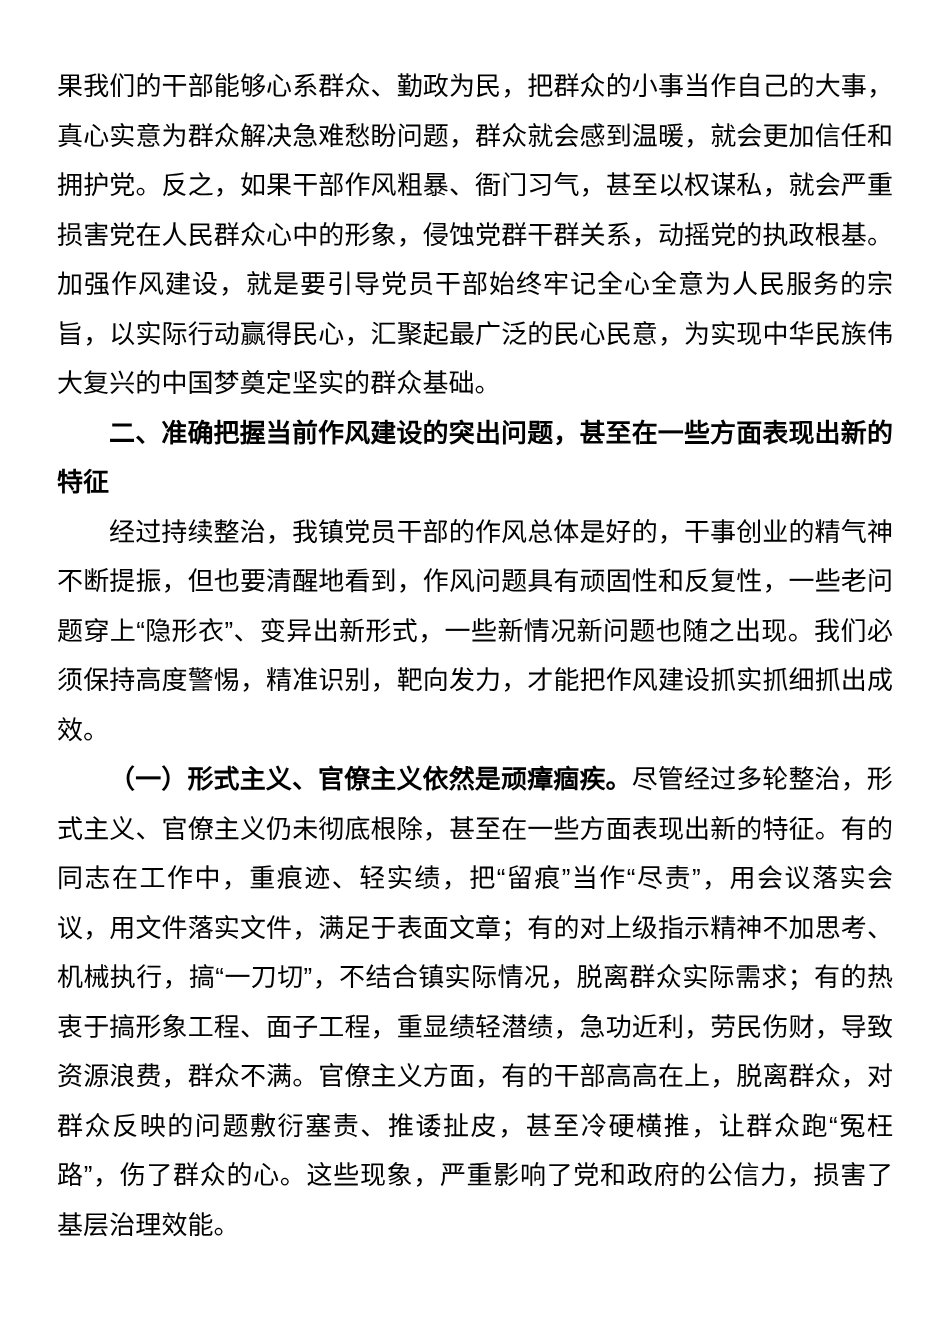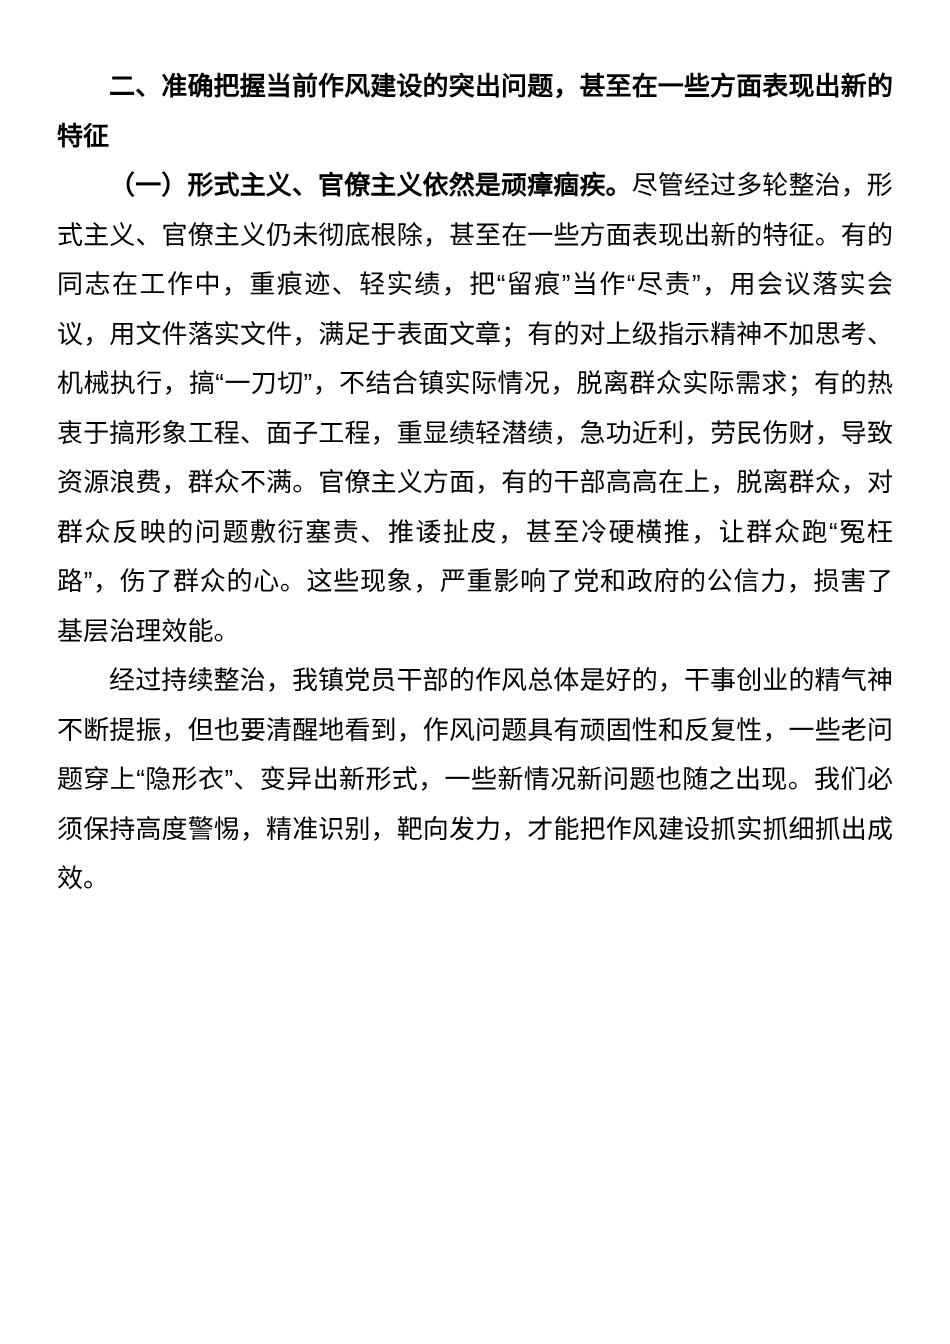--- a/index.html
+++ b/index.html
@@ -37,20 +37,21 @@
   }
   .bold-lead {
     font-weight: bold;
   }
 </style>
 </head>
 <body>
 
 <div class="page">
 
+  <p class="para">果我们的干部能够心系群众、勤政为民，把群众的小事当作自己的大事，真心实意为群众解决急难愁盼问题，群众就会感到温暖，就会更加信任和拥护党。反之，如果干部作风粗暴、衙门习气，甚至以权谋私，就会严重损害党在人民群众心中的形象，侵蚀党群干群关系，动摇党的执政根基。加强作风建设，就是要引导党员干部始终牢记全心全意为人民服务的宗旨，以实际行动赢得民心，汇聚起最广泛的民心民意，为实现中华民族伟大复兴的中国梦奠定坚实的群众基础。</p>
 
   <p class="para heading indent">二、准确把握当前作风建设的突出问题，甚至在一些方面表现出新的特征</p>
 
+  <p class="para indent">经过持续整治，我镇党员干部的作风总体是好的，干事创业的精气神不断提振，但也要清醒地看到，作风问题具有顽固性和反复性，一些老问题穿上“隐形衣”、变异出新形式，一些新情况新问题也随之出现。我们必须保持高度警惕，精准识别，靶向发力，才能把作风建设抓实抓细抓出成效。</p>
+
   <p class="para indent"><span class="bold-lead">（一）形式主义、官僚主义依然是顽瘴痼疾。</span><span>尽管经过多轮整治，形式主义、官僚主义仍未彻底根除，甚至在一些方面表现出新的特征。有的同志在工作中，重痕迹、轻实绩，把“留痕”当作“尽责”，用会议落实会议，用文件落实文件，满足于表面文章；有的对上级指示精神不加思考、机械执行，搞“一刀切”，不结合镇实际情况，脱离群众实际需求；有的热衷于搞形象工程、面子工程，重显绩轻潜绩，急功近利，劳民伤财，导致资源浪费，群众不满。官僚主义方面，有的干部高高在上，脱离群众，对群众反映的问题敷衍塞责、推诿扯皮，甚至冷硬横推，让群众跑“冤枉路”，伤了群众的心。这些现象，严重影响了党和政府的公信力，损害了基层治理效能。</span></p>
-
-  <p class="para indent">经过持续整治，我镇党员干部的作风总体是好的，干事创业的精气神不断提振，但也要清醒地看到，作风问题具有顽固性和反复性，一些老问题穿上“隐形衣”、变异出新形式，一些新情况新问题也随之出现。我们必须保持高度警惕，精准识别，靶向发力，才能把作风建设抓实抓细抓出成效。</p>
 
 </div>
 
 </body></html>

